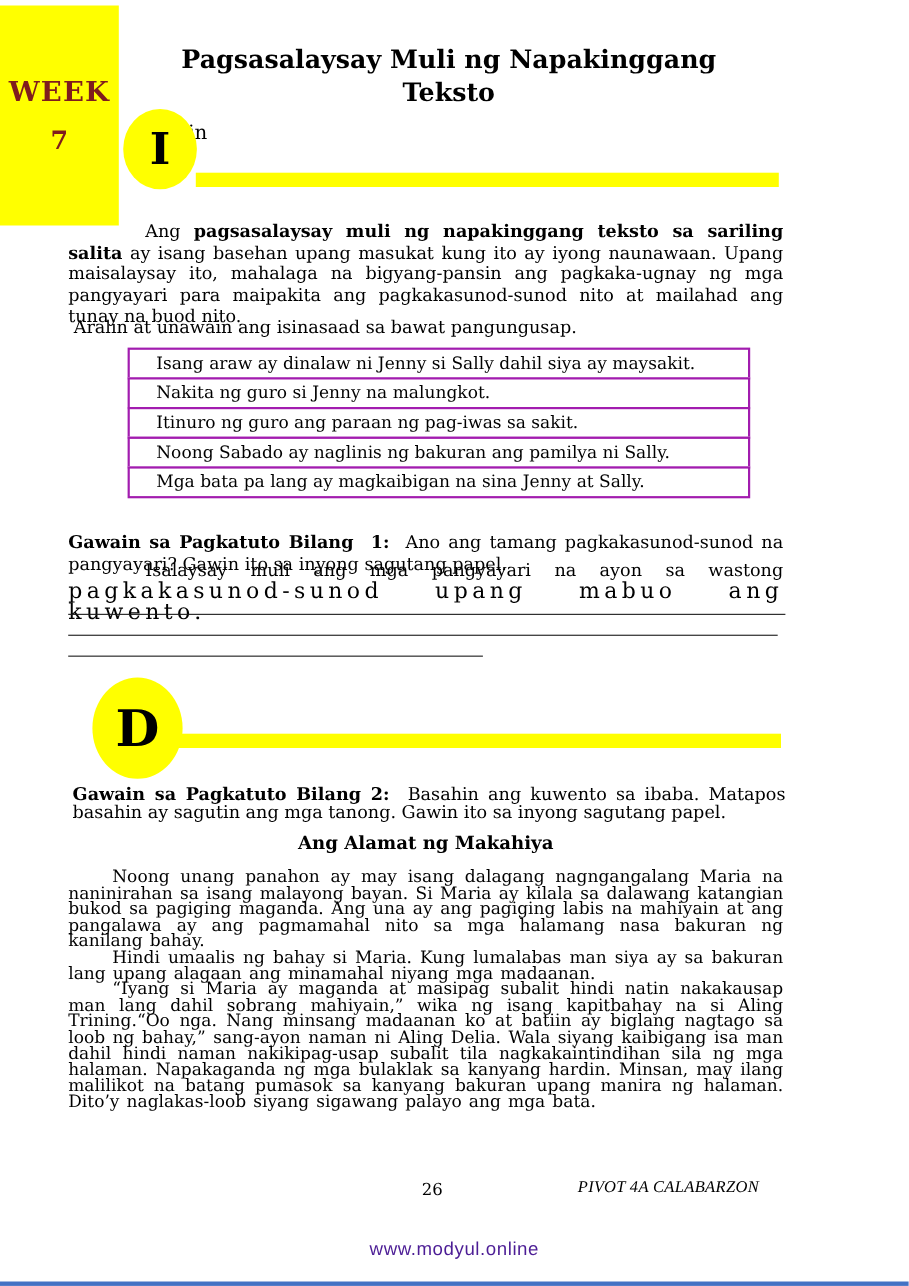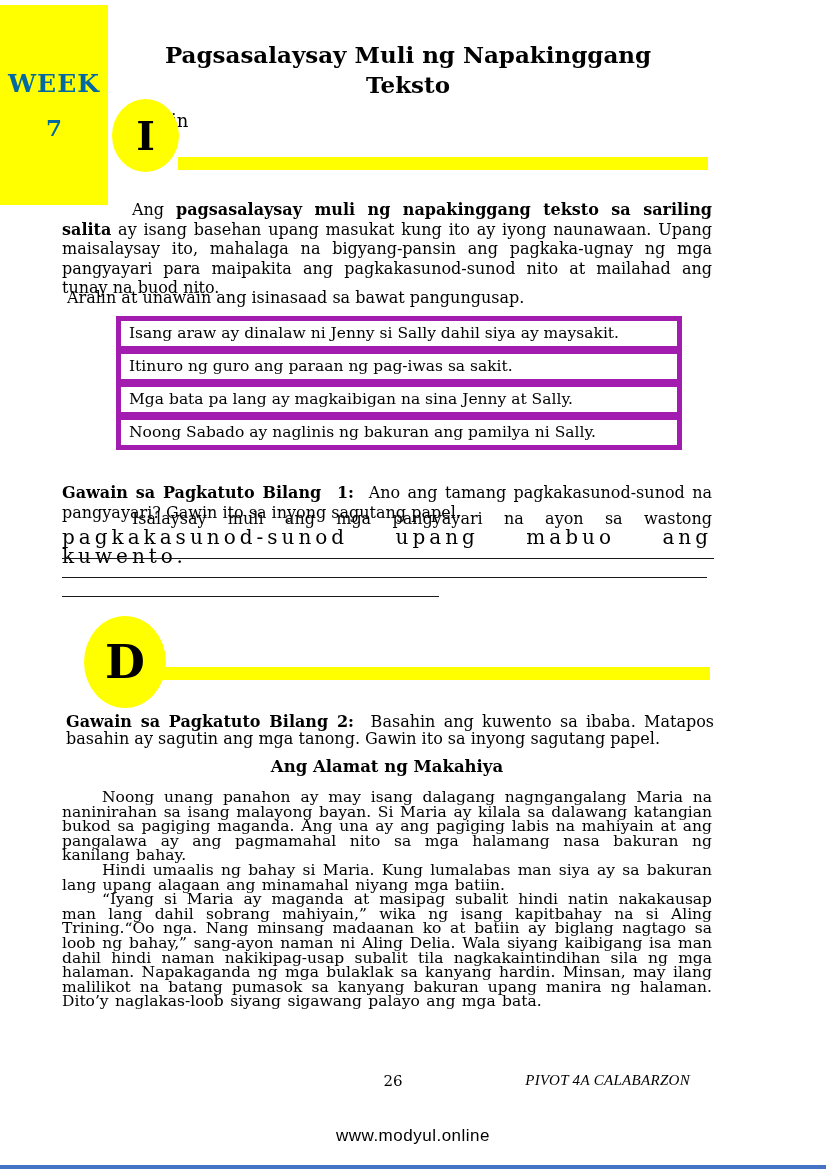--- a/index.html
+++ b/index.html
@@ -5,42 +5,42 @@
   html,body{margin:0;padding:0;}
   body{
     width:826px;height:1169px;position:relative;background:#ffffff;
     font-family:"DejaVu Serif","Liberation Serif",serif;color:#000;
     overflow:hidden;
   }
   .abs{position:absolute;}
   
   .week-box{left:0;top:5px;width:108px;height:200px;background:#FFFF00;
     display:flex;flex-direction:column;align-items:center;justify-content:center;
-    font-weight:bold;color:#0369a1;}
+    font-weight:bold;color:#7f1d1d;}
   .week-word{font-size:25px;letter-spacing:1px;}
   .week-num{font-size:23px;margin-top:16px;}
   
   .page-title{left:133px;top:40px;width:550px;text-align:center;
     font-weight:bold;font-size:23px;line-height:30px;}
   .subtitle{left:133px;top:110px;width:550px;text-align:left;font-size:18px;}
   
   .badge{background:#FFFF00;border-radius:50%;display:flex;align-items:center;
     justify-content:center;font-weight:bold;z-index:2;}
   .badge-i{left:112px;top:99px;width:67px;height:73px;font-size:40px;}
   .badge-d{left:84px;top:616px;width:82px;height:92px;font-size:46px;}
   .ybar{background:#FFFF00;z-index:1;}
   .bar-i{left:178px;top:157px;width:530px;height:13px;}
   .bar-d{left:152px;top:667px;width:558px;height:13px;}
   
   .intro{left:62px;top:184px;width:650px;font-size:16px;line-height:19.5px;
     text-align:justify;text-indent:70px;}
   .basahin{left:67px;top:288px;width:650px;font-size:16px;}
   
   .sentence-table{left:116px;top:316px;width:566px;}
-  .trow{border:5px solid #a21caf;padding:1px 8px;font-size:15.5px;line-height:23px;
+  .trow{border:2px solid #a21caf;padding:1px 24px;font-size:15.5px;line-height:23px;
     height:23px;background:#fff;}
   .trow + .trow{margin-top:-2px;}
   
   .gawain1{left:62px;top:467px;width:650px;font-size:16px;line-height:19.5px;
     text-align:justify;}
   .isalaysay-1{left:62px;top:509px;width:650px;font-size:16px;line-height:19px;
     text-align:justify;text-align-last:justify;padding-left:70px;box-sizing:border-box;}
   .isalaysay-2{left:62px;top:528px;width:650px;font-size:20px;line-height:19px;
     text-align:justify;text-align-last:justify;letter-spacing:4px;}
   .answer-line{border-bottom:1.4px solid #1a1a1a;height:0;}
@@ -52,21 +52,21 @@
   
   .story-title{left:62px;top:757px;width:650px;text-align:center;
     font-weight:bold;font-size:16.5px;}
   .story{left:62px;top:790px;width:650px;font-size:15.5px;line-height:14.6px;
     text-align:justify;word-spacing:1.5px;}
   .story p{margin:0;text-indent:40px;}
   
   .footer-page{left:293px;top:1072px;width:200px;text-align:center;font-size:15px;}
   .footer-module{right:136px;top:1072px;font-style:italic;font-size:15px;
     font-family:Liberation Serif, serif;letter-spacing:0.3px;text-align:center;}
-  .watermark{left:0;top:1126px;width:826px;text-align:center;color:#000000;
+  .watermark{left:0;top:1126px;width:826px;text-align:center;color:#4c1d95;
     font-size:17px;font-family:"Liberation Sans","DejaVu Sans",sans-serif;
     letter-spacing:0.5px;}
   .bottom-line{left:0;top:1165px;width:826px;height:4px;background:#4472C4;}
   b.lbl{font-weight:bold;}
 </style>
 </head>
 <body>
 
 <div class="abs week-box">
   <div class="week-word">WEEK</div>
@@ -80,42 +80,43 @@
   <span>I</span>
 </div>
 <div class="abs ybar bar-i"></div>
 
 <p class="abs intro"><span>Ang </span><b class="lbl">pagsasalaysay muli ng napakinggang teksto sa sariling salita</b><span> ay isang basehan upang masukat kung ito ay iyong naunawaan. Upang maisalaysay ito, mahalaga na bigyang-pansin ang pagkaka-ugnay ng mga pangyayari para maipakita ang pagkakasunod-sunod nito at mailahad ang tunay na buod nito.</span></p>
 
 <div class="abs basahin">Aralin at unawain ang isinasaad sa bawat pangungusap.</div>
 
 <div class="abs sentence-table">
   <div class="trow">Isang araw ay dinalaw ni Jenny si Sally dahil siya ay maysakit.</div>
+  <div class="trow">Nakita ng guro si Jenny na malungkot.</div>
   <div class="trow">Itinuro ng guro ang paraan ng pag-iwas sa sakit.</div>
+  <div class="trow">Noong Sabado ay naglinis ng bakuran ang pamilya ni Sally.</div>
   <div class="trow">Mga bata pa lang ay magkaibigan na sina Jenny at Sally.</div>
-  <div class="trow">Noong Sabado ay naglinis ng bakuran ang pamilya ni Sally.</div>
 </div>
 
 <p class="abs gawain1"><b class="lbl">Gawain sa Pagkatuto Bilang&nbsp; 1:</b><span>&nbsp; Ano ang tamang pagkakasunod-sunod na pangyayari? Gawin ito sa inyong sagutang papel.</span></p>
 <div class="abs isalaysay-1">Isalaysay muli ang mga pangyayari na ayon sa wastong</div>
 <div class="abs isalaysay-2">pagkakasunod-sunod upang mabuo ang kuwento.</div>
 <div class="abs answer-line al1"></div>
 <div class="abs answer-line al2"></div>
 <div class="abs answer-line al3"></div>
 
 <div class="abs badge badge-d">
   <span>D</span>
 </div>
 <div class="abs ybar bar-d"></div>
 
 <p class="abs gawain2"><b class="lbl">Gawain sa Pagkatuto Bilang 2:</b><span>&nbsp; Basahin ang kuwento sa ibaba. Matapos basahin ay sagutin ang mga tanong. Gawin ito sa inyong sagutang papel.</span></p>
 
 <div class="abs story-title">Ang Alamat ng Makahiya</div>
 <div class="abs story">
   <p>Noong unang panahon ay may isang dalagang nagngangalang Maria na naninirahan sa isang malayong bayan. Si Maria ay kilala sa dalawang katangian bukod sa pagiging maganda. Ang una ay ang pagiging labis na mahiyain at ang pangalawa ay ang pagmamahal nito sa mga halamang nasa bakuran ng kanilang bahay.</p>
-  <p>Hindi umaalis ng bahay si Maria. Kung lumalabas man siya ay sa bakuran lang upang alagaan ang minamahal niyang mga batiin.</p>
+  <p>Hindi umaalis ng bahay si Maria. Kung lumalabas man siya ay sa bakuran lang upang alagaan ang minamahal niyang mga madaanan.</p>
   <p>“Iyang si Maria ay maganda at masipag subalit hindi natin nakakausap man lang dahil sobrang mahiyain,” wika ng isang kapitbahay na si Aling Trining.“Oo nga. Nang minsang madaanan ko at batiin ay biglang nagtago sa loob ng bahay,” sang-ayon naman ni Aling Delia. Wala siyang kaibigang isa man dahil hindi naman nakikipag-usap subalit tila nagkakaintindihan sila ng mga halaman. Napakaganda ng mga bulaklak sa kanyang hardin. Minsan, may ilang malilikot na batang pumasok sa kanyang bakuran upang manira ng halaman. Dito’y naglakas-loob siyang sigawang palayo ang mga bata.</p>
 </div>
 
 <div class="abs footer-page">26</div>
 <div class="abs footer-module">PIVOT 4A CALABARZON</div>
 <div class="abs watermark">www.modyul.online</div>
 <div class="abs bottom-line"></div>
 
 </body></html>

